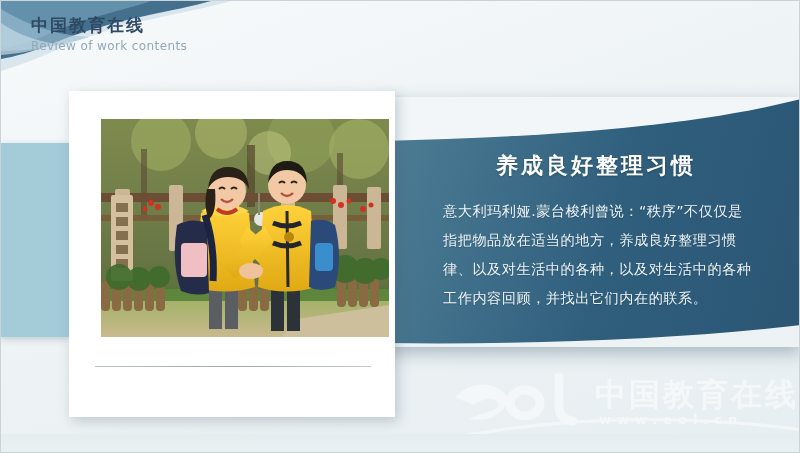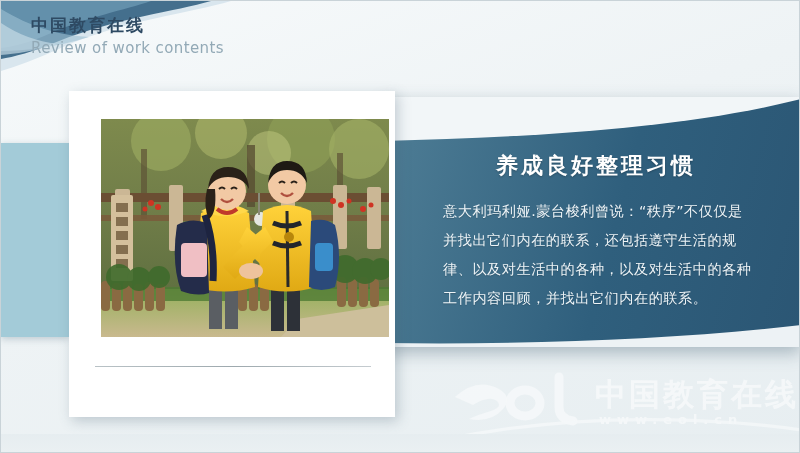--- a/index.html
+++ b/index.html
@@ -19,21 +19,21 @@
   .wave-wrap{position:absolute;left:0;top:0;width:300px;height:80px;pointer-events:none;}
   .wave-wrap svg{display:block;}
 
   
   .header{position:absolute;left:30px;top:14px;width:330px;}
   .header .cn{
     font-size:17px;letter-spacing:2px;color:#2e4a63;font-weight:700;
     line-height:1.25;white-space:nowrap;
   }
   .header .en{
-    font-size:15px;color:#92a9b6;letter-spacing:.4px;margin-top:3px;
+    font-size:12px;color:#92a9b6;letter-spacing:.4px;margin-top:3px;
     white-space:nowrap;
   }
 
   
   .left-block{
     position:absolute;left:0;top:142px;width:68px;height:194px;
     background:#a3cbd8;
     box-shadow:0 2px 7px rgba(80,110,125,.30);
   }
 
@@ -132,21 +132,21 @@
       <path d="M0,0 L418,0 L418,4 C300,34 150,42 0,46 Z" fill="#f2f6f8"></path>
     </svg>
     <svg class="curve-bottom" viewBox="0 0 418 26" preserveAspectRatio="none" xmlns="http://www.w3.org/2000/svg">
       <path d="M0,26 L418,26 L418,2 C300,16 150,22 0,20 Z" fill="#edf2f5"></path>
     </svg>
 
     <div class="panel-inner">
       <div class="panel-title">养成良好整理习惯</div>
       <div class="panel-body">
         <p>意大利玛利娅.蒙台梭利曾说：“秩序”不仅仅是</p>
-        <p>并找出它们内在的联系，还包括遵守生活的规</p>
+        <p>指把物品放在适当的地方，养成良好整理习惯</p>
         <p>律、以及对生活中的各种，以及对生活中的各种</p>
         <p>工作内容回顾，并找出它们内在的联系。</p>
       </div>
     </div>
   </div>
 
   <div class="photo-card">
     <div class="photo-frame">
       <svg width="288" height="218" viewBox="0 0 288 218" xmlns="http://www.w3.org/2000/svg">
         <defs>

